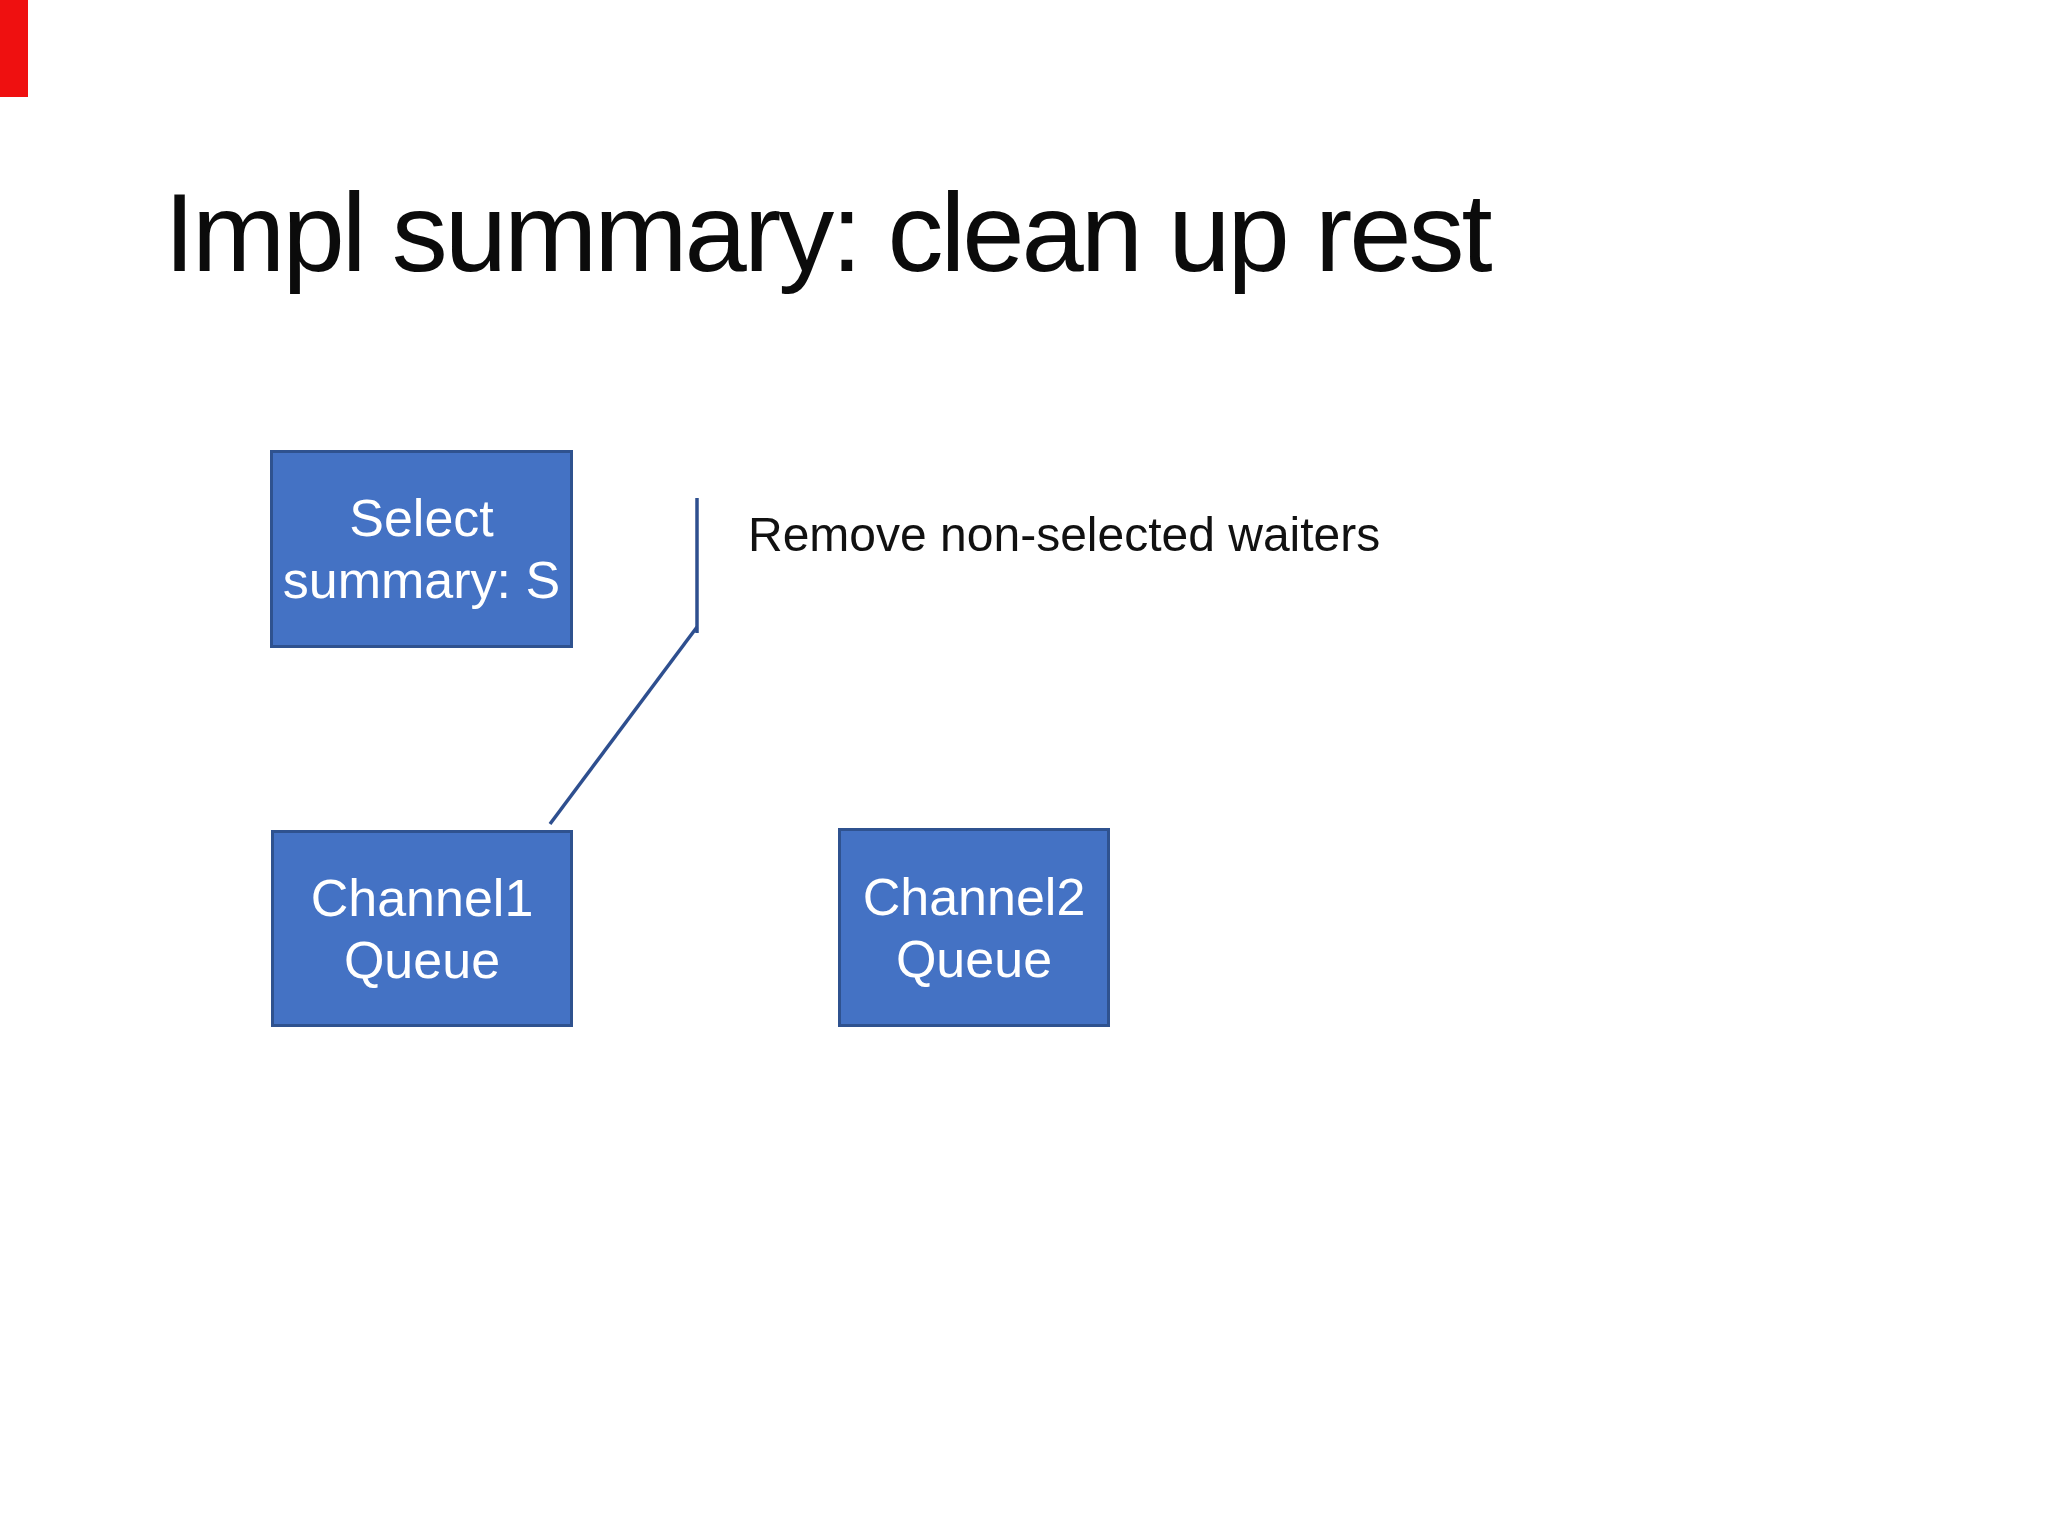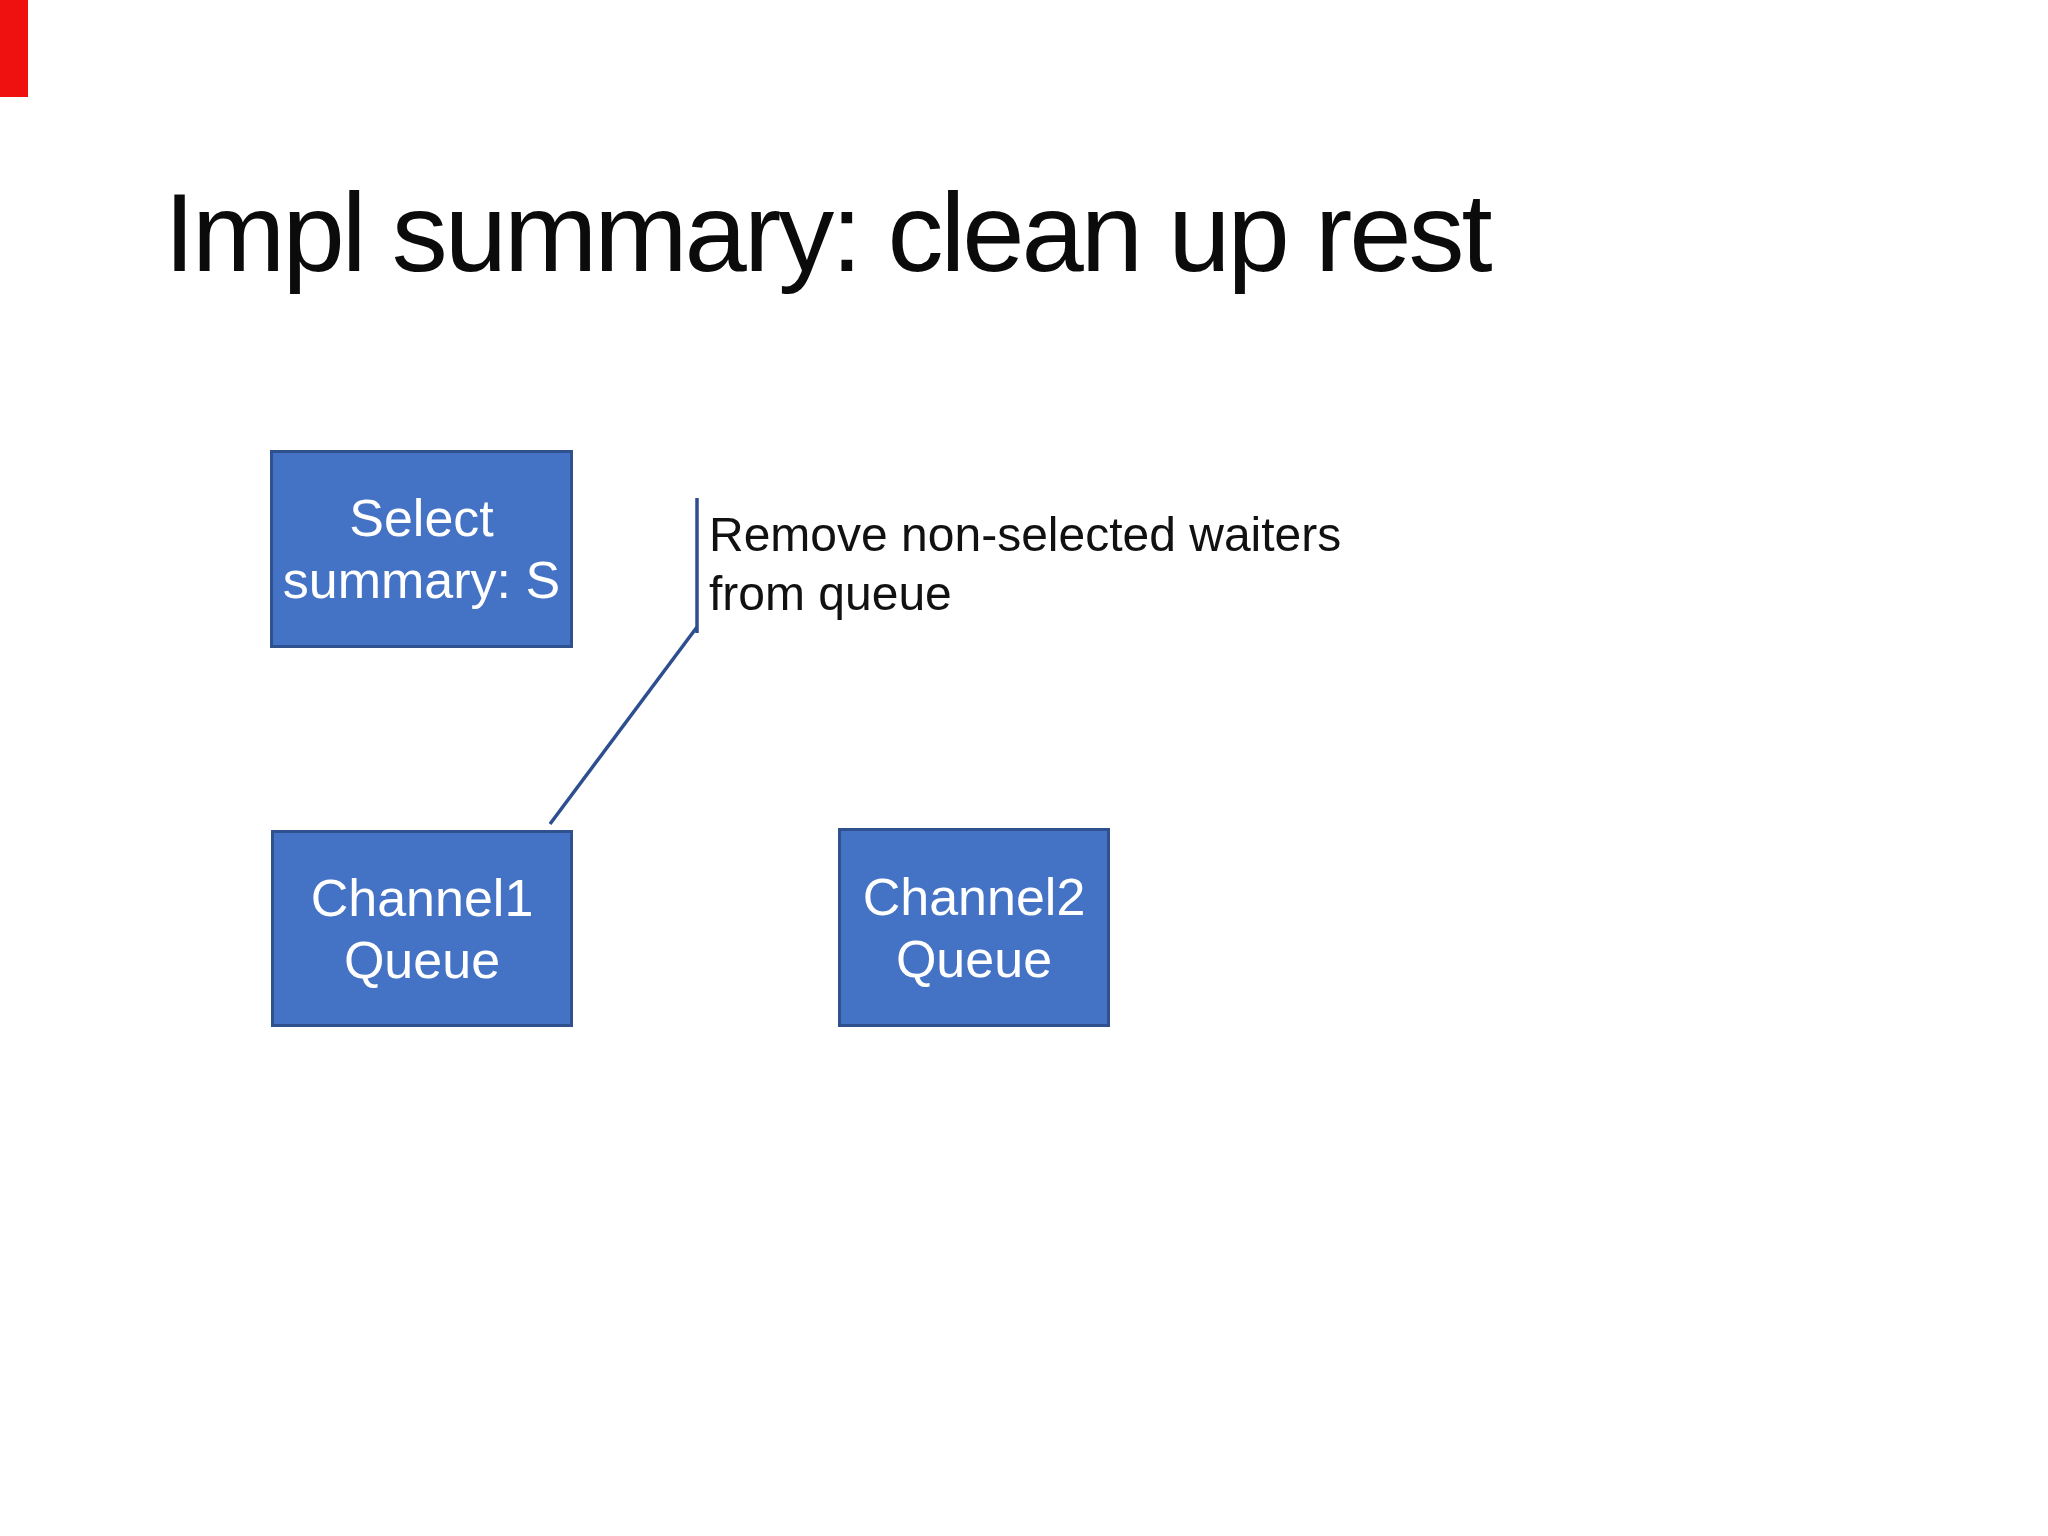--- a/index.html
+++ b/index.html
@@ -57,26 +57,27 @@
     color: var(--box-text);
     font-size: 52px;
     line-height: 62px;
     text-align: center;
   }
   #box-select   { left: 270px; top: 450px; width: 303px; height: 198px; }
   #box-channel1 { left: 271px; top: 830px; width: 302px; height: 197px; }
   #box-channel2 { left: 838px; top: 828px; width: 272px; height: 199px; }
   .annotation {
     position: absolute;
-    left: 709px;
+    left: 748px;
     top: 505px;
     font-size: 48px;
     line-height: 59px;
     color: var(--body-text);
     white-space: nowrap;
+    text-align: right;
   }
   #connector-svg {
     position: absolute;
     left: 0;
     top: 0;
     width: 2048px;
     height: 1536px;
     pointer-events: none;
   }
 </style>
@@ -104,16 +105,15 @@
     <span>Queue</span>
   </div>
 
   <div id="box-channel2" class="shape-box">
     <span>Channel2</span>
     <span>Queue</span>
   </div>
 
   <div class="annotation">
     <div>Remove non-selected waiters</div>
-    <div>from queue</div>
   </div>
 
 </div>
 
 </body></html>

